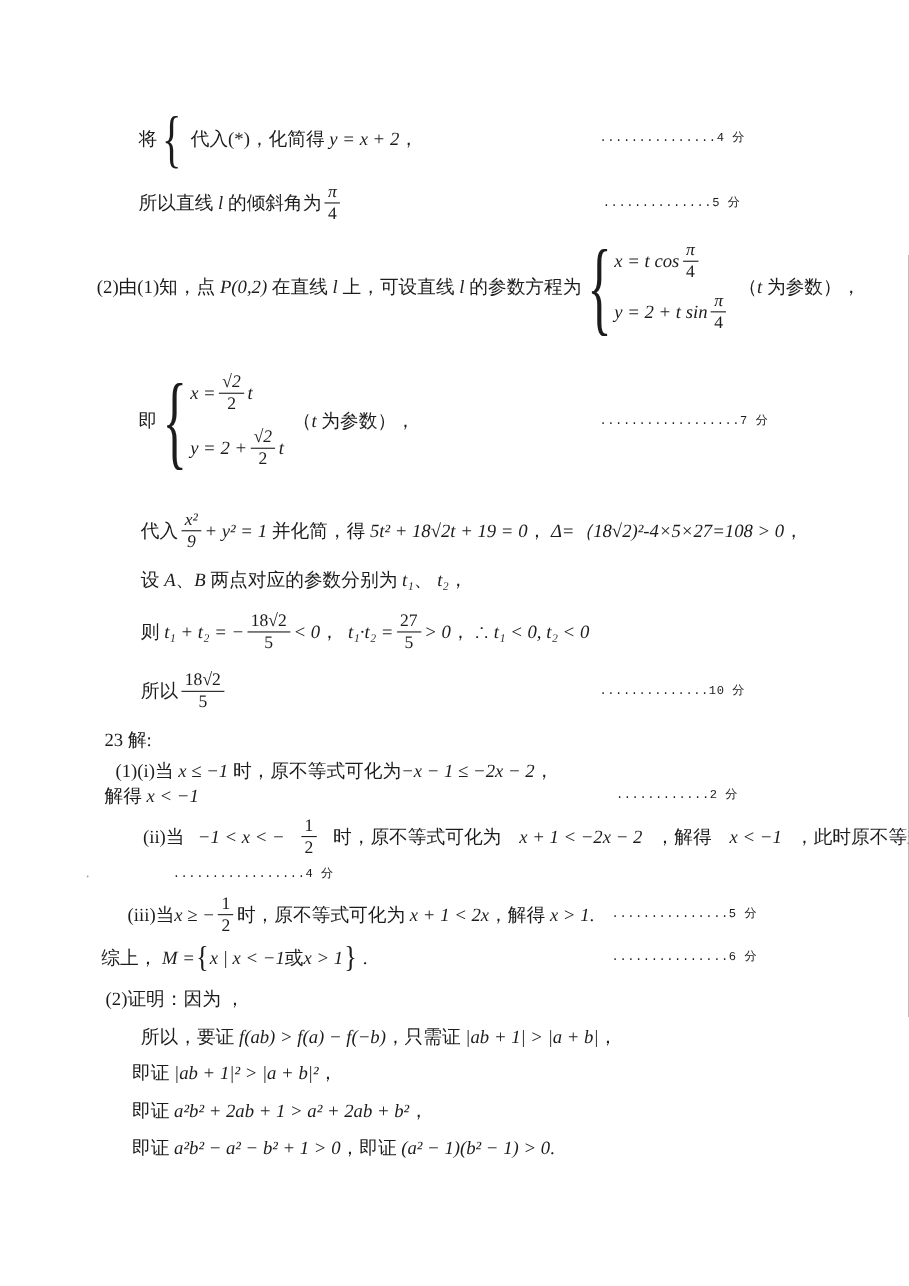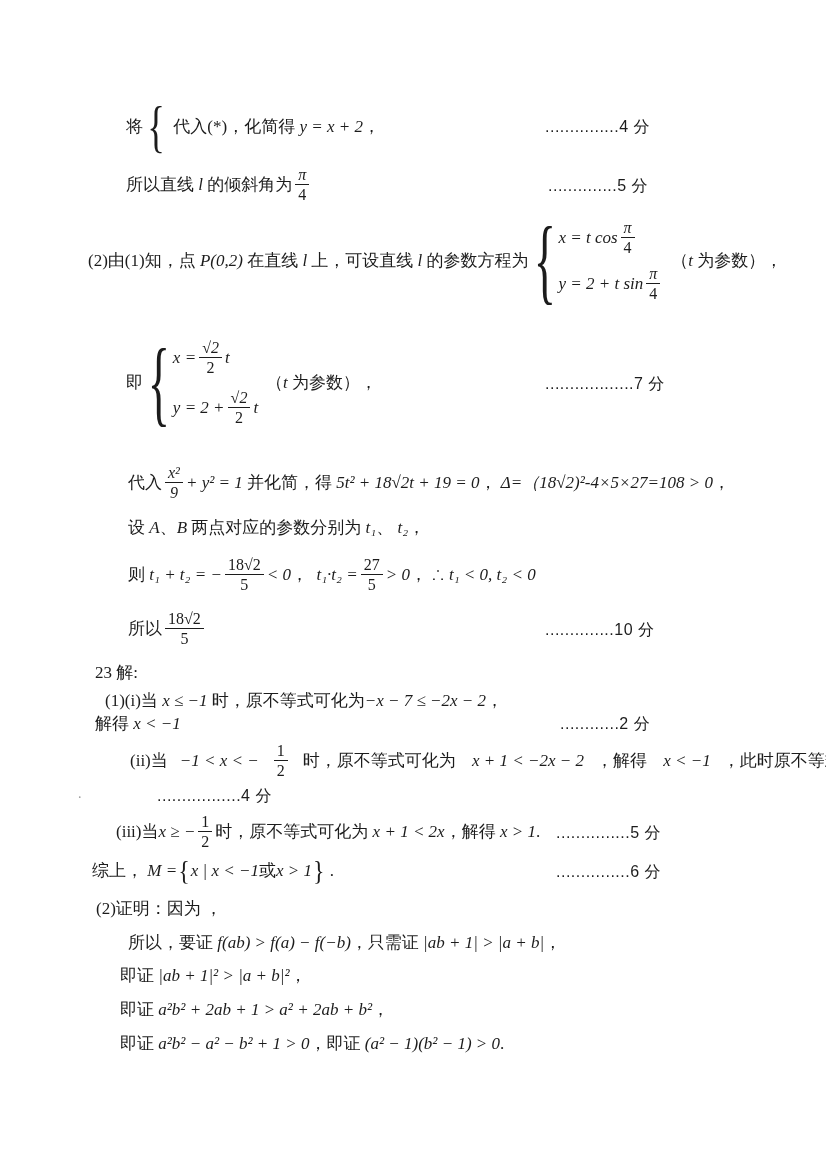--- a/index.html
+++ b/index.html
@@ -30,23 +30,23 @@
   .frac .den{display:block;text-align:center;padding-top:1px;}
   .sys{display:inline-flex;align-items:center;margin:0 2px;}
   .rows{display:inline-flex;flex-direction:column;justify-content:space-around;text-align:left;}
   .row{display:flex;align-items:center;}
   .brace{display:inline-block;font-weight:300;line-height:1;font-style:normal;}
   .brace-sm{font-size:46px;transform:scale(0.8,1.25);}
   .brace-lg{font-size:58px;transform:scale(0.8,1.65);}
   .brace-set{font-size:24px;transform:scaleY(1.15);display:inline-block;margin:0 1px;}
   .score{
     position:absolute;
-    font-size:16px;
+    font-size:11px;
     letter-spacing:0.5px;
-    font-family:Liberation Sans, sans-serif;
+    font-family:Liberation Mono, monospace;
     white-space:pre;
   }
   .gap6{margin-left:6px;}
   .stray{position:absolute;font-size:14px;color:#9a9a9a;}
 </style>
 </head>
 <body>
 
 <div class="page">
 
@@ -184,21 +184,21 @@
   <div class="score" style="left:545px;top:620px;">..............10 分</div>
 
   <div class="line" style="left:95px;top:662px;height:22px;">
     <span class="cn">23 解:</span>
   </div>
 
   <div class="line" style="left:105px;top:690px;height:22px;">
     <span class="cn">(1)(i)当 </span>
     <span class="mt">x ≤ −1</span>
     <span class="cn"> 时，原不等式可化为</span>
-    <span class="mt">−x − 7 ≤ −2x − 2</span>
+    <span class="mt">−x − 1 ≤ −2x − 2</span>
     <span class="cn">，</span>
   </div>
 
   <div class="line" style="left:95px;top:713px;height:22px;">
     <span class="cn">解得 </span>
     <span class="mt">x &lt; −1</span>
   </div>
   <div class="score" style="left:560px;top:714px;">............2 分</div>
 
   <div class="line" style="left:130px;top:737px;height:48px;gap:12px;">

